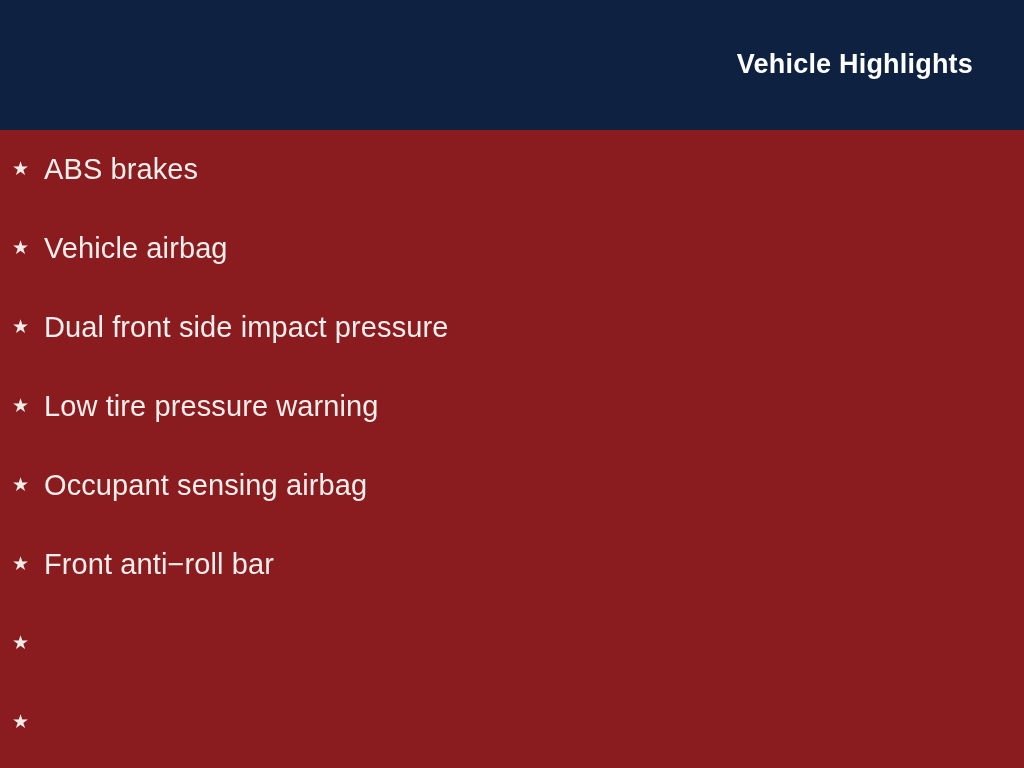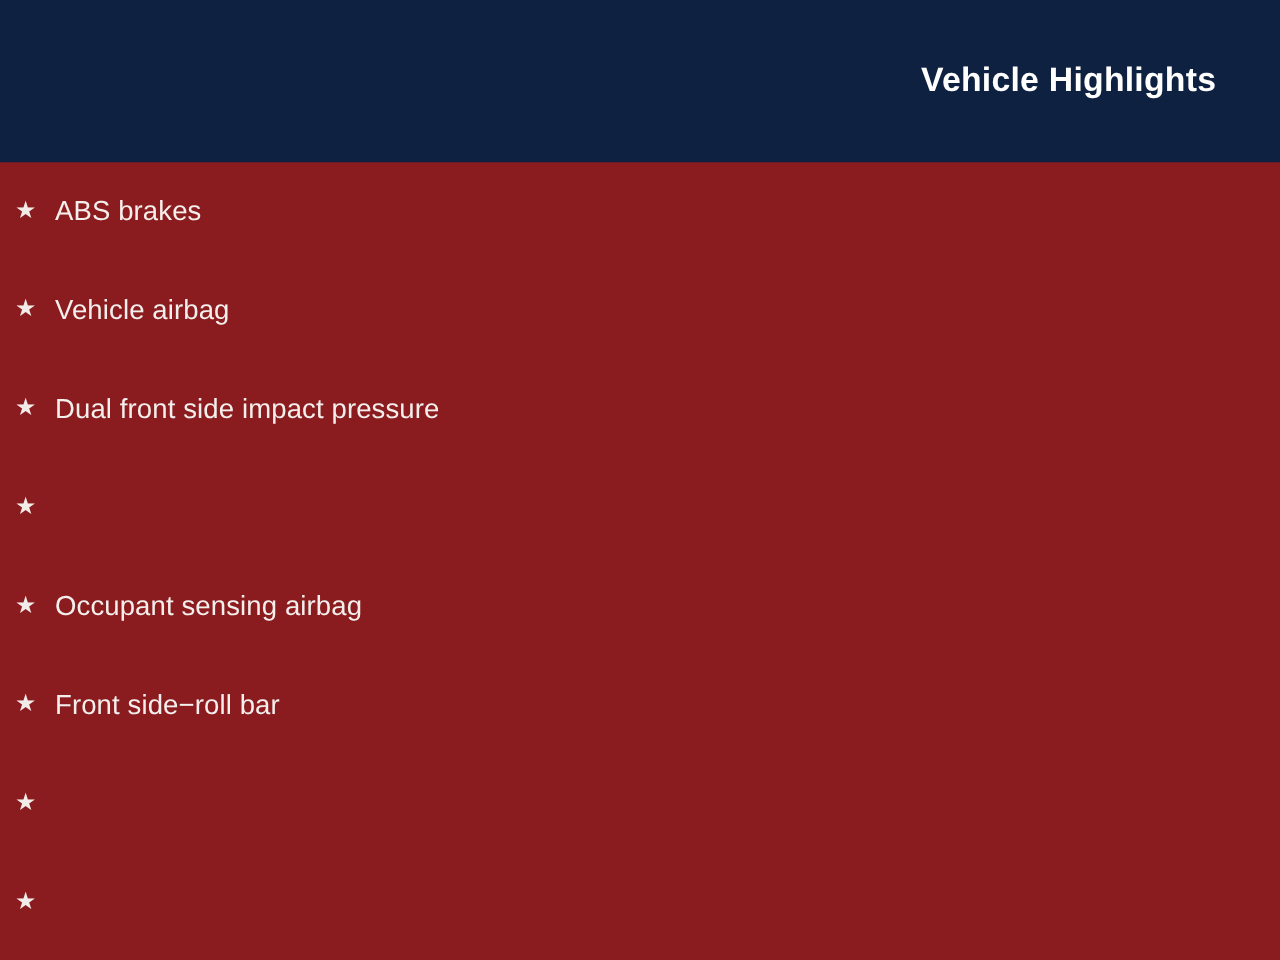--- a/index.html
+++ b/index.html
@@ -65,21 +65,21 @@
     color: #f2ece9;
     font-size: 19px;
     line-height: 1;
     width: 32px;
     flex: 0 0 32px;
     display: block;
     margin-top: -2px;
   }
   .feature-label {
     color: #f4efec;
-    font-size: 22px;
+    font-size: 29px;
     font-weight: 300;
     line-height: 1.1;
     letter-spacing: 0.1px;
     white-space: nowrap;
   }
 </style>
 </head>
 <body>
 
 <div class="slide">
@@ -101,30 +101,31 @@
         <span class="feature-label">Vehicle airbag</span>
       </li>
 
       <li class="feature-item">
         <span class="bullet-star">★</span>
         <span class="feature-label">Dual front side impact pressure</span>
       </li>
 
       <li class="feature-item">
         <span class="bullet-star">★</span>
+        <span class="feature-label">Low tire pressure warning</span>
       </li>
 
       <li class="feature-item">
         <span class="bullet-star">★</span>
         <span class="feature-label">Occupant sensing airbag</span>
       </li>
 
       <li class="feature-item">
         <span class="bullet-star">★</span>
-        <span class="feature-label">Front side−roll bar</span>
+        <span class="feature-label">Front anti−roll bar</span>
       </li>
 
       <li class="feature-item">
         <span class="bullet-star">★</span>
       </li>
 
       <li class="feature-item">
         <span class="bullet-star">★</span>
       </li>
 

